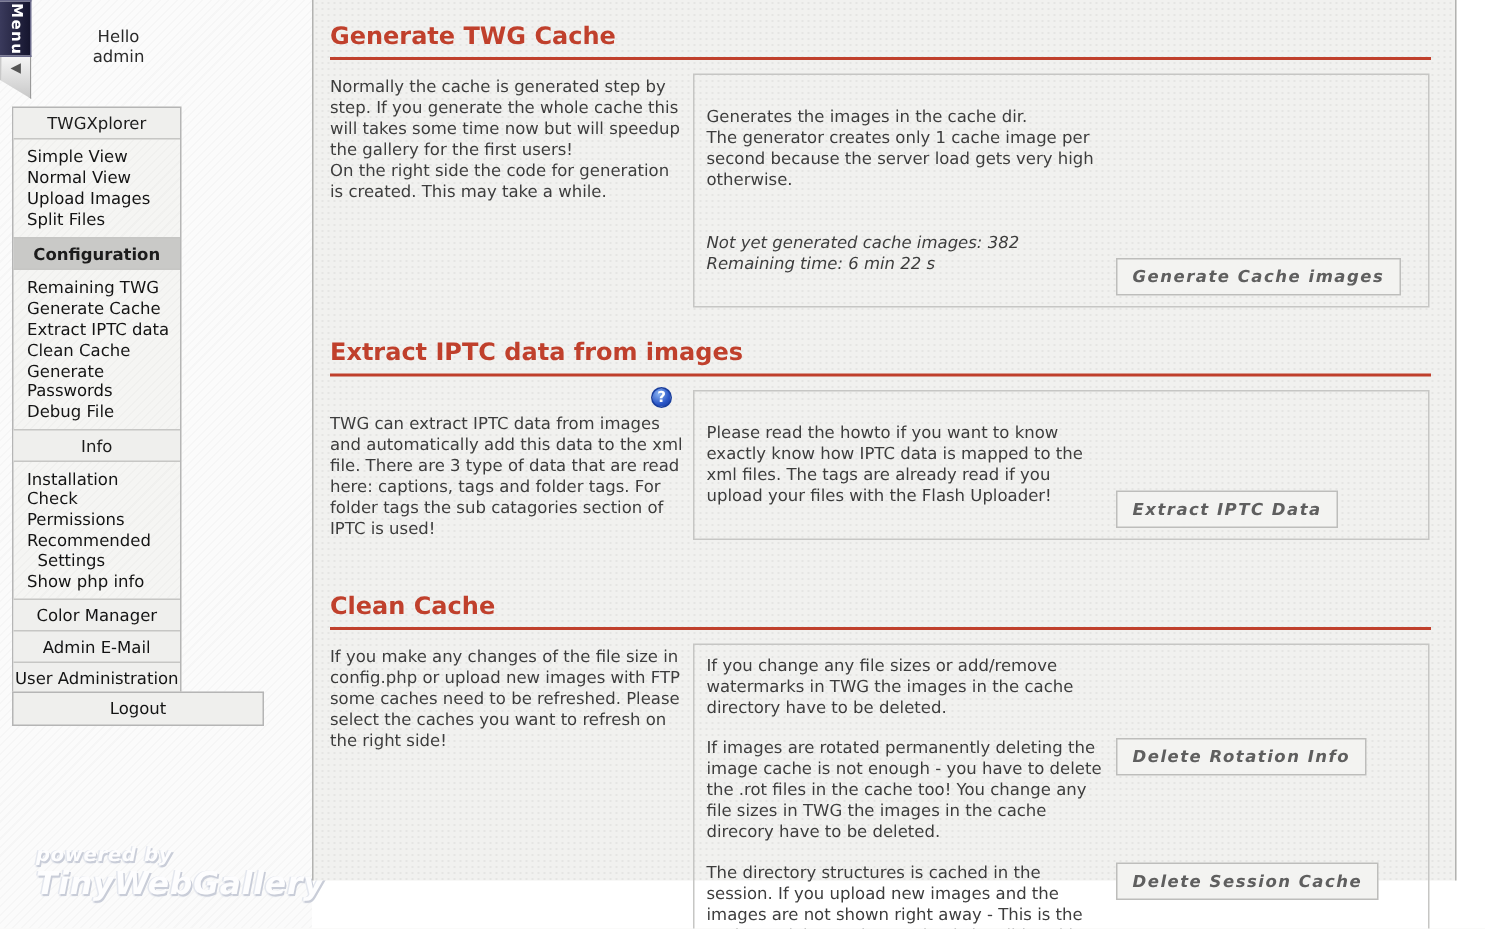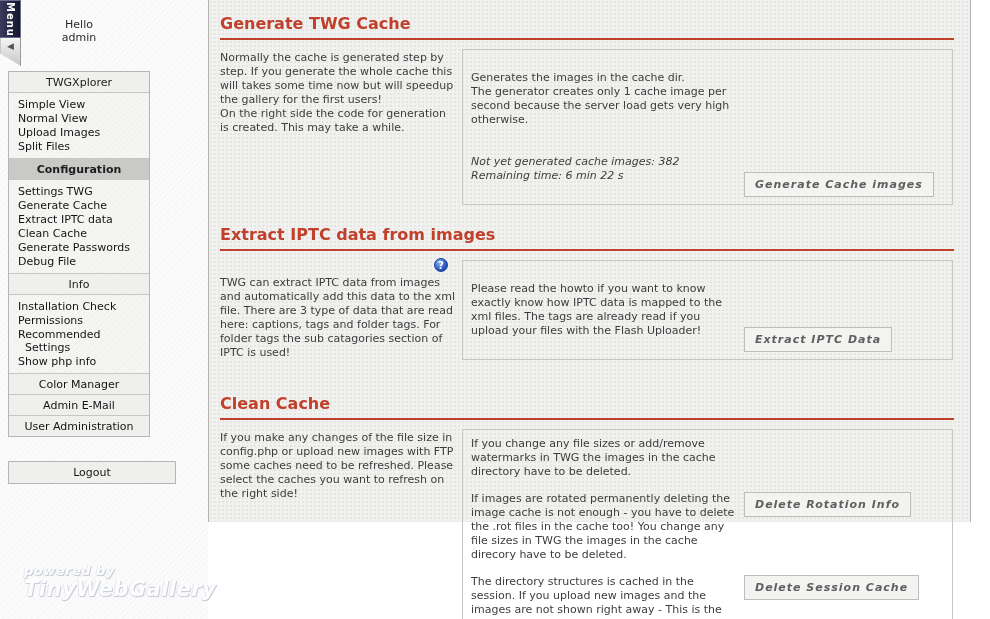--- a/index.html
+++ b/index.html
@@ -33,21 +33,21 @@
     clip-path:polygon(0 0,100% 0,100% 100%,0 55%);
     text-align:center; font-size:9px; color:#555; padding-top:3px;
   }
 
   .greeting {
     position:absolute; left:8px; top:18px; width:142px;
     text-align:center; font-size:11px; line-height:13px; color:#2a2a2a;
   }
 
   .menu-panel {
-    position:absolute; left:8px; top:71px; width:142px;
+    position:absolute; left:8px; top:71px; width:113px;
     border:1px solid #b5b5b5;
     background:#f5f5f3 repeating-linear-gradient(135deg, rgba(255,255,255,0) 0 3px, rgba(0,0,0,0.02) 3px 4px);
     font-size:11px; color:#161616;
   }
   .menu-header {
     background:#efefed; text-align:center; padding:4px 0 3px;
     border-bottom:1px solid #c6c6c4; color:#1c1c1c;
   }
   .menu-header + .menu-header, .menu-group + .menu-header { border-top:1px solid #c6c6c4; }
   .menu-header.config { background:#c9c9c7; font-weight:bold; }
@@ -72,21 +72,21 @@
     position:absolute; left:24px; top:564px;
     font-style:italic; font-weight:bold; color:#fdfdfe;
     text-shadow:1px 1px 0 #c9cdd8, -1px 0 0 #e4e7ee, 0 1px 1px #d4d8e2;
     line-height:1.05; user-select:none;
   }
   .powered-by { font-size:13px; letter-spacing:0.5px; }
   .brand-name { font-size:21px; letter-spacing:0.5px; }
 
   
   .main {
-    position:absolute; left:208px; top:0; width:763px; height:522px;
+    position:absolute; left:208px; top:0; width:763px; height:587px;
     border-left:1px solid #b2b2b0; border-right:1px solid #b2b2b0;
     background-color:#f1f1ef;
     background-image:radial-gradient(circle, rgba(0,0,0,0.05) 1px, rgba(0,0,0,0) 1px);
     background-size:4px 4px;
     padding:6px 16px 0 11px;
   }
   .section-title {
     font-size:16px; font-weight:bold; color:#c0402c;
     margin:8px 0 5px 0;
   }
@@ -145,21 +145,21 @@
     <nav class="menu-panel">
       <div class="menu-header">TWGXplorer</div>
       <div class="menu-group">
         <a class="menu-item">Simple View</a>
         <a class="menu-item">Normal View</a>
         <a class="menu-item">Upload Images</a>
         <a class="menu-item">Split Files</a>
       </div>
       <div class="menu-header config">Configuration</div>
       <div class="menu-group">
-        <a class="menu-item">Settings TWG</a>
+        <a class="menu-item">Remaining TWG</a>
         <a class="menu-item">Generate Cache</a>
         <a class="menu-item">Extract IPTC data</a>
         <a class="menu-item">Clean Cache</a>
         <a class="menu-item">Generate Passwords</a>
         <a class="menu-item">Debug File</a>
       </div>
       <div class="menu-header">Info</div>
       <div class="menu-group">
         <a class="menu-item">Installation Check</a>
         <a class="menu-item">Permissions</a>

